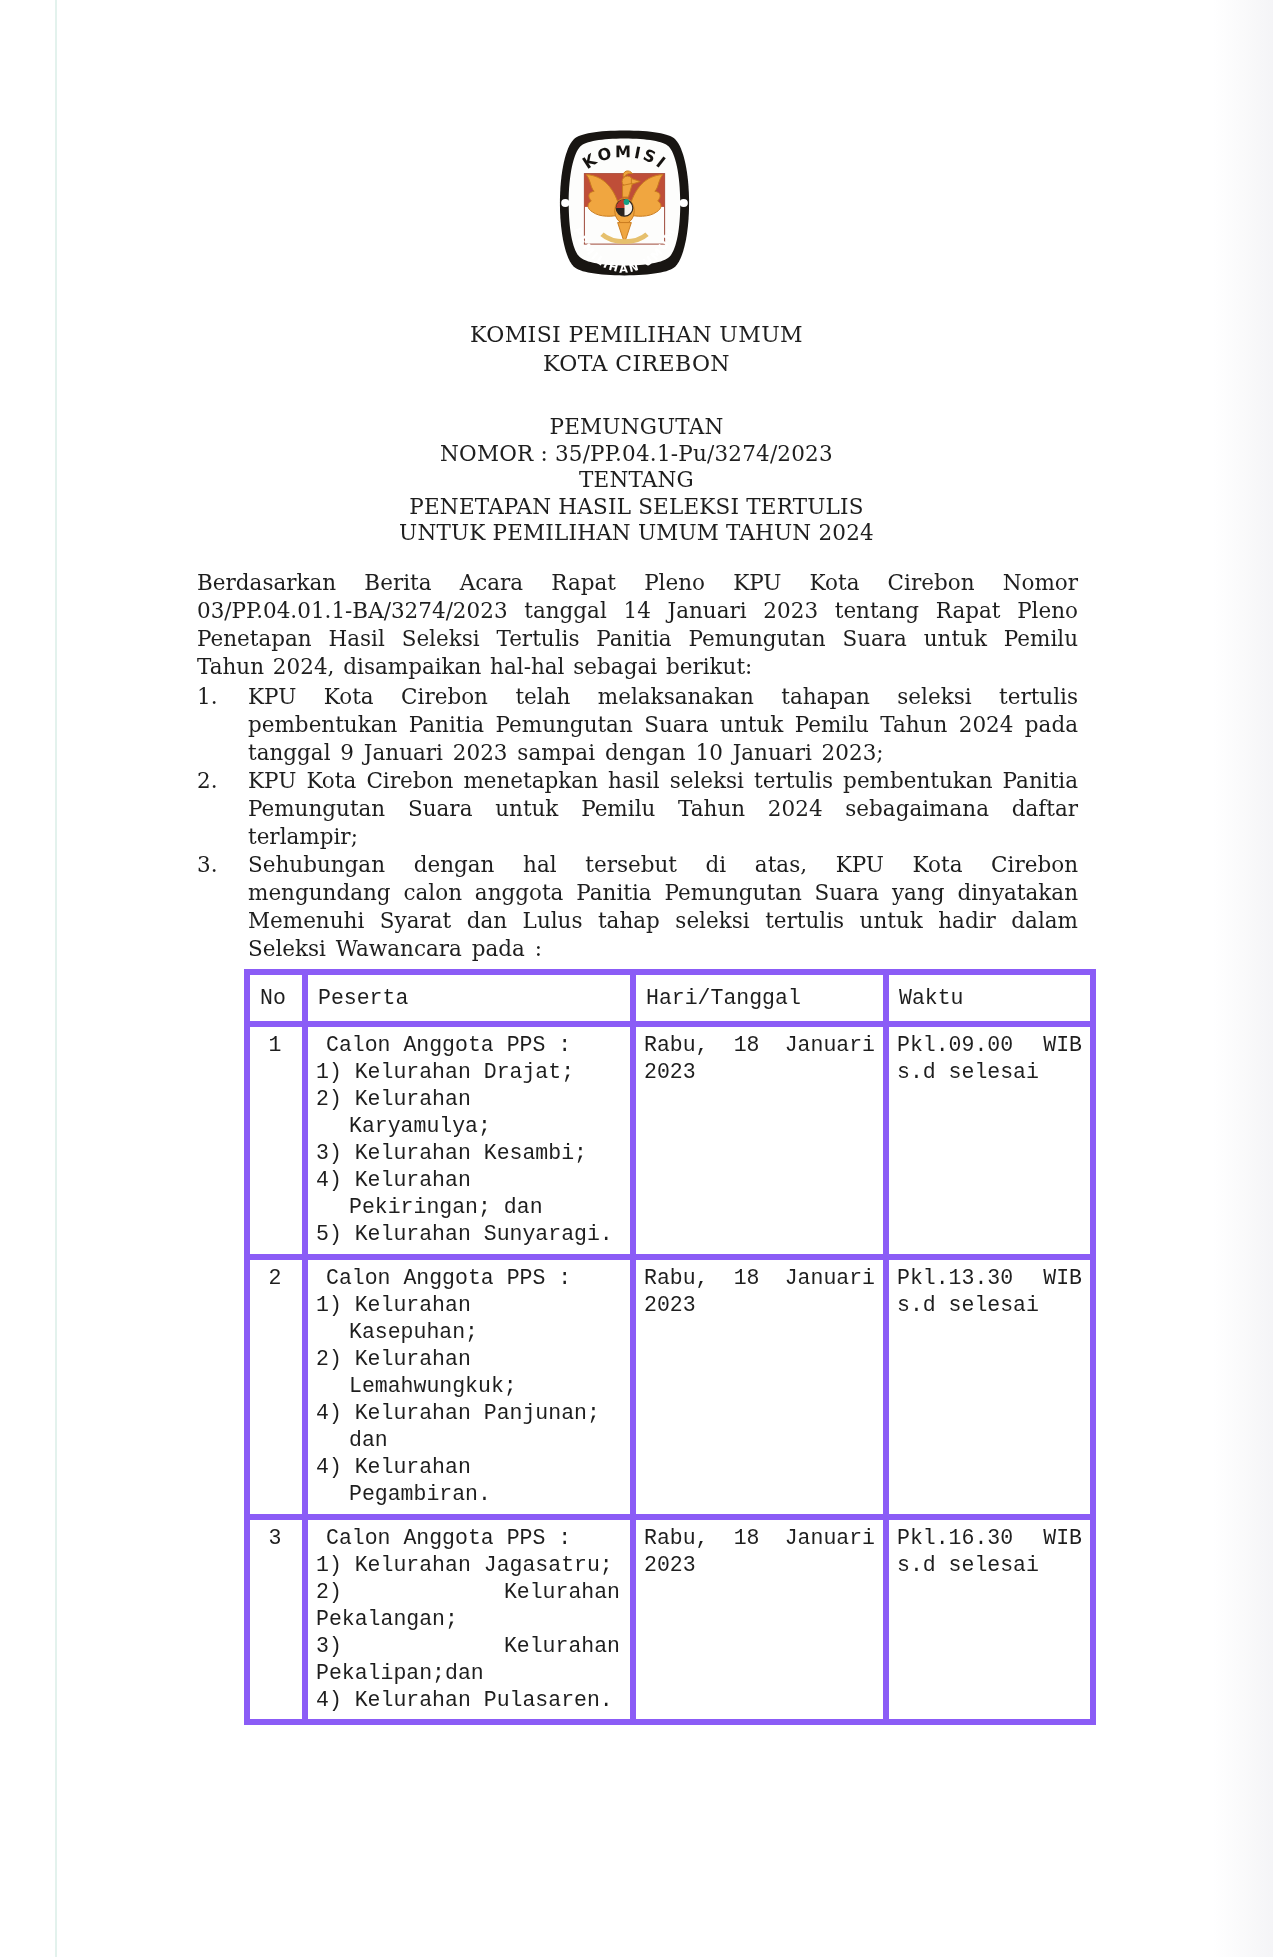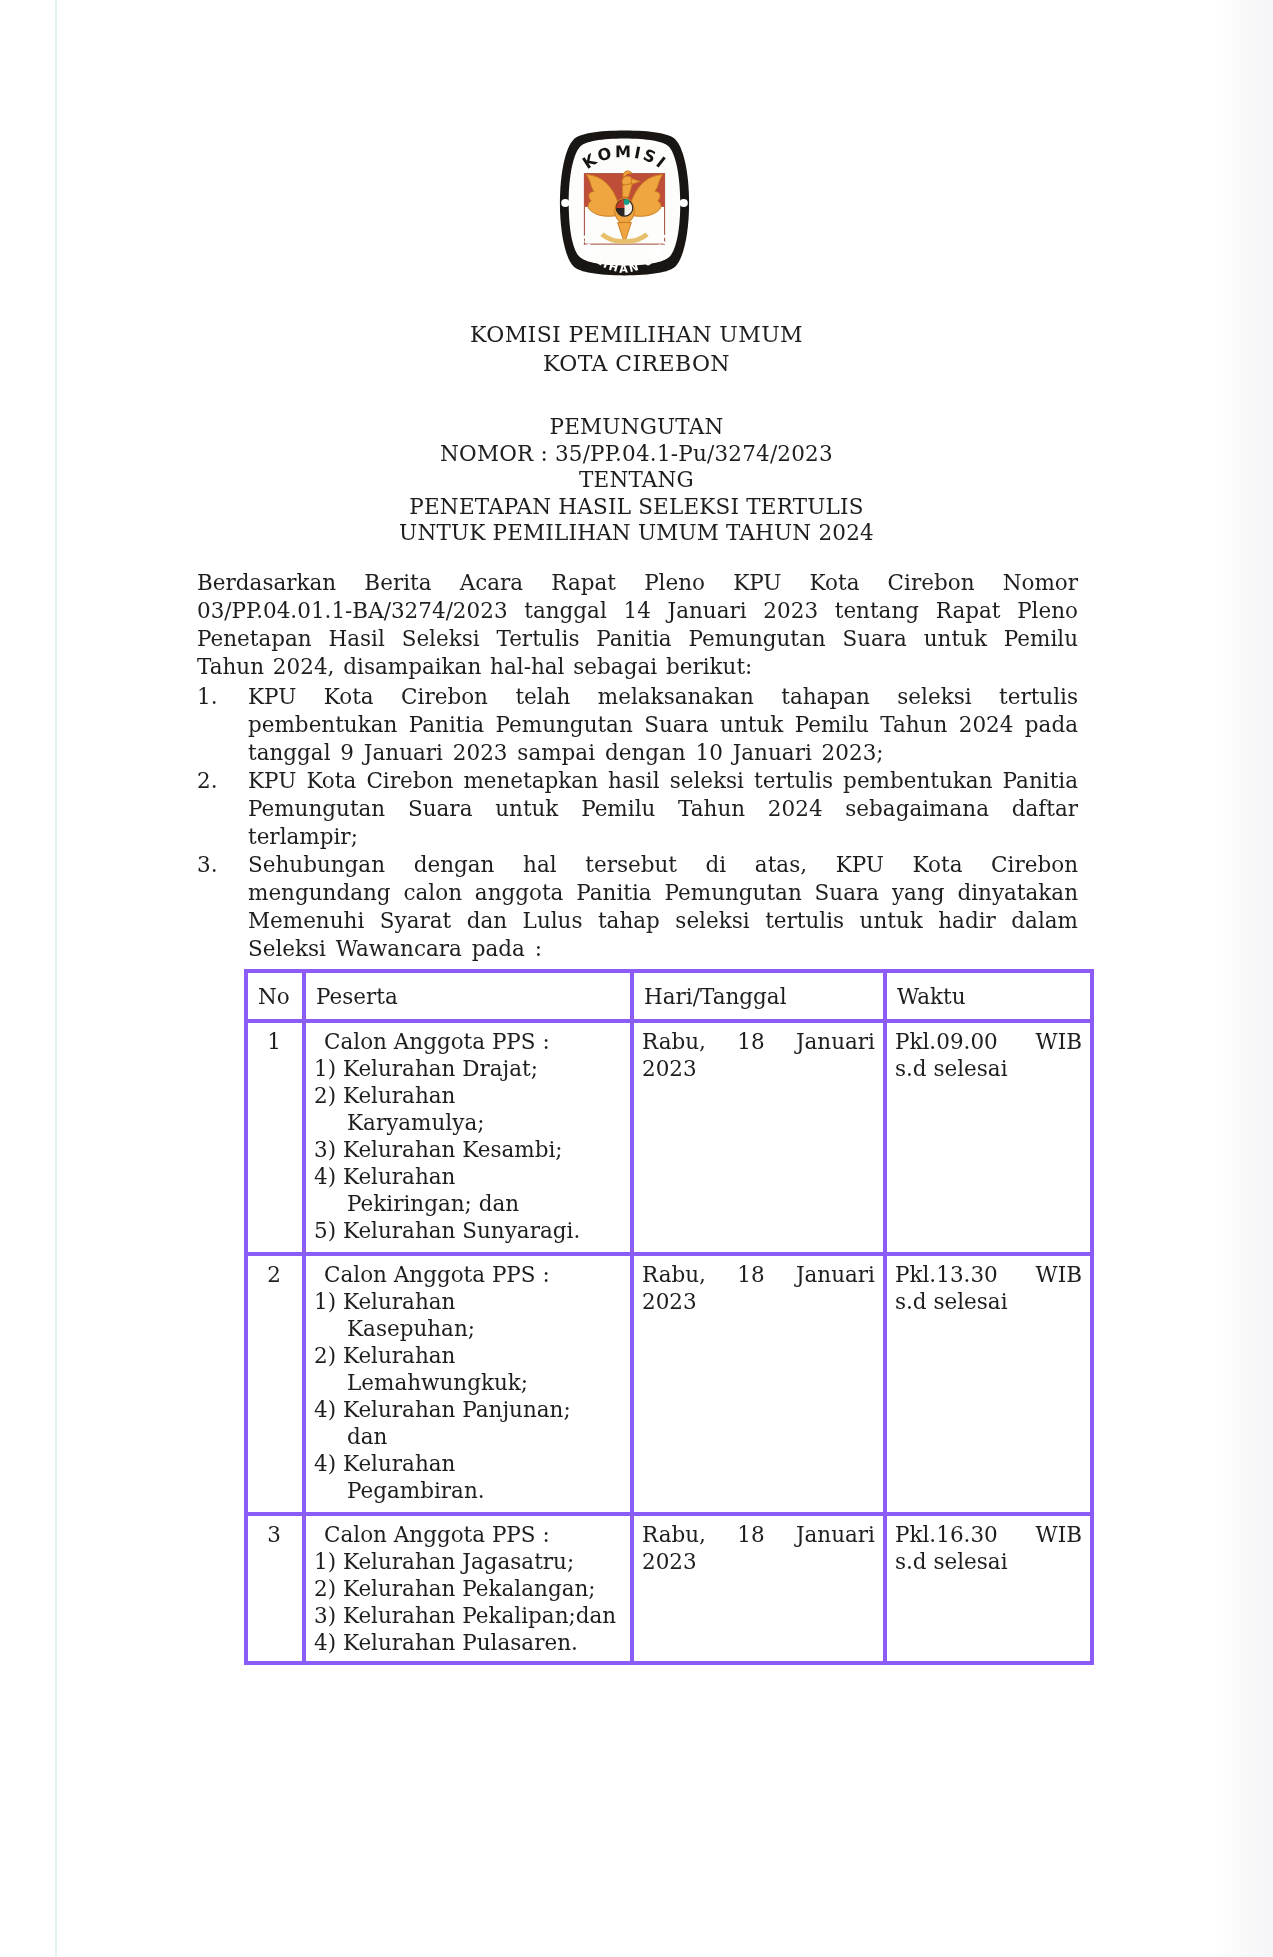--- a/index.html
+++ b/index.html
@@ -43,21 +43,21 @@
   .num-list { margin: 0; }
   .num-item { position: relative; padding-left: 51px; word-spacing: 3px; }
   .num-item .num { position: absolute; left: 0; top: 0; word-spacing: 0; }
 
   table.schedule {
     border-collapse: collapse; table-layout: fixed;
     margin: 6px 0 0 47px; width: 846px;
     font-size: 21.5px; line-height: 27px;
   }
   table.schedule th, table.schedule td {
-    border: 4px solid #8b5cf6; vertical-align: top; overflow: hidden;
+    border: 6px solid #8b5cf6; vertical-align: top; overflow: hidden; font-family: Liberation Mono, monospace;
   }
   table.schedule th {
     font-weight: normal; text-align: left; height: 38px;
     padding: 4px 8px 4px 10px; vertical-align: middle;
   }
   th.col-no, td.cell-no { text-align: center; }
   .col-no { width: 58px; }
   .col-peserta { width: 328px; }
   .col-hari { width: 253px; }
   .col-waktu { width: 207px; }

